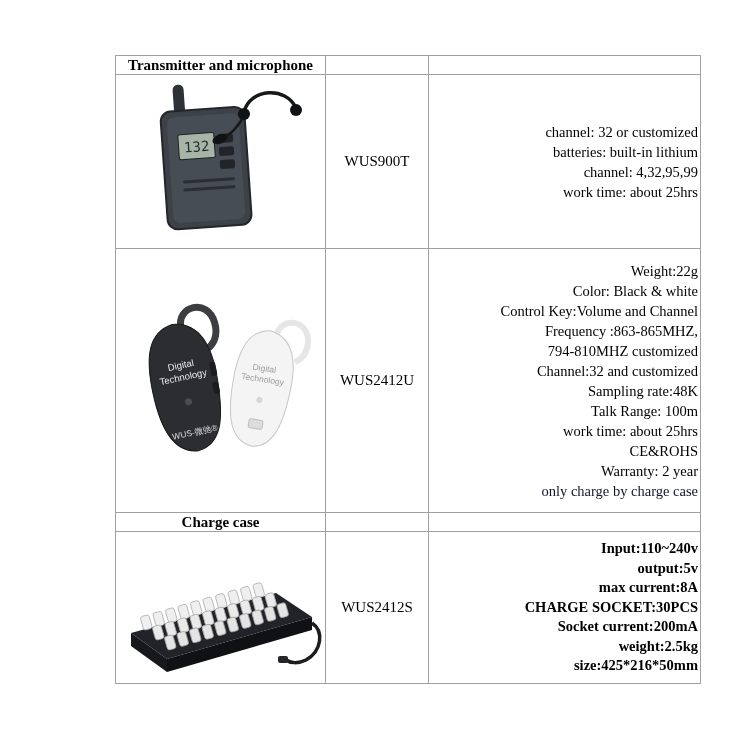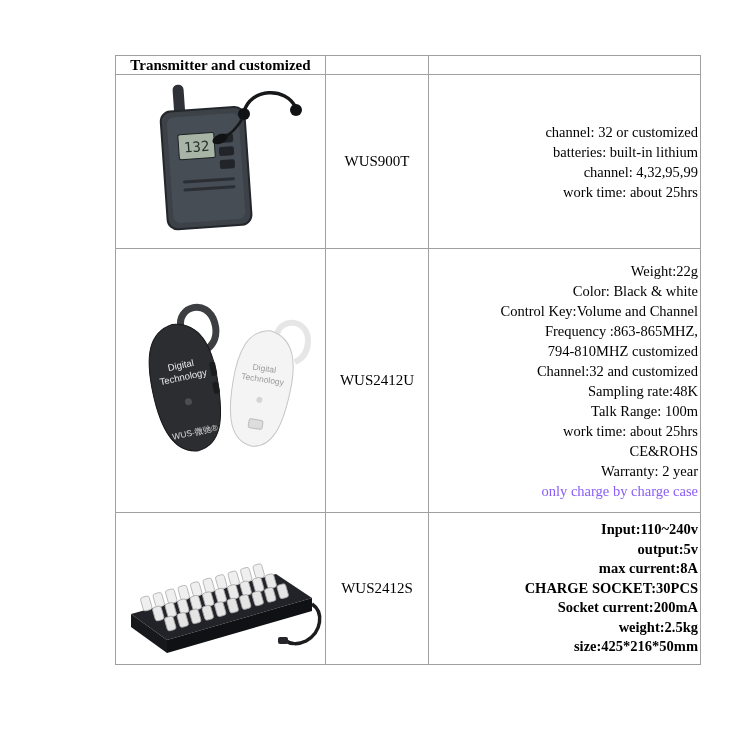--- a/index.html
+++ b/index.html
@@ -20,39 +20,39 @@
   .hcell { font-weight:bold; font-size:15px; text-align:center; line-height:18px; }
 
   tr.r1 { height:174px; }
   tr.r2 { height:264px; }
   tr.r3 { height:152px; }
 
   .model-cell { font-weight:normal; font-size:15px; text-align:center; }
 
   .spec-cell { font-size:14.5px; line-height:20px; padding:3px 2px 3px 4px; text-align:right; }
   .spec-cell.bold { font-weight:bold; line-height:19.5px; font-size:14.5px; }
-  .spec-line.highlight { color:#8b5cf6; }
+  .spec-line.highlight { color:#0f172a; }
 
   .img-cell { text-align:center; }
   .img-cell svg { display:block; margin:0 auto; }
 </style>
 </head>
 <body>
 
 <div class="page">
   <table class="spec-table">
     <colgroup>
         <col class="c1">
         <col class="c2">
         <col class="c3">
       </colgroup>
     <tbody>
 
       <tr class="hrow">
-        <td class="hcell">Transmitter and customized</td>
+        <td class="hcell">Transmitter and microphone</td>
         <td></td>
         <td></td>
       </tr>
 
       <tr class="r1">
         <td class="img-cell">
           <svg width="210" height="172" viewBox="0 0 210 172">
             <g transform="rotate(-4 105 90)">
               <rect x="62" y="6" width="11" height="34" rx="5" fill="#2e3238"></rect>
               <rect x="48" y="32" width="84" height="118" rx="10" fill="#3d4248" stroke="#23272b" stroke-width="2"></rect>
@@ -119,20 +119,25 @@
           <div class="spec-line">Channel:32 and customized</div>
           <div class="spec-line">Sampling rate:48K</div>
           <div class="spec-line">Talk Range: 100m</div>
           <div class="spec-line">work time: about 25hrs</div>
           <div class="spec-line">CE&amp;ROHS</div>
           <div class="spec-line">Warranty: 2 year</div>
           <div class="spec-line highlight">only charge by charge case</div>
         </td>
       </tr>
 
+      <tr class="hrow">
+        <td class="hcell">Charge case</td>
+        <td></td>
+        <td></td>
+      </tr>
 
       <tr class="r3">
         <td class="img-cell">
           <svg width="210" height="150" viewBox="0 0 210 150">
 
             <polygon points="15,100 160,60 196,84 51,126" fill="#222329"></polygon>
             <polygon points="51,126 196,84 196,97 51,139" fill="#101114"></polygon>
             <polygon points="15,100 51,126 51,139 15,113" fill="#17181c"></polygon>
 
             <g transform="translate(24,84) rotate(-16)">

